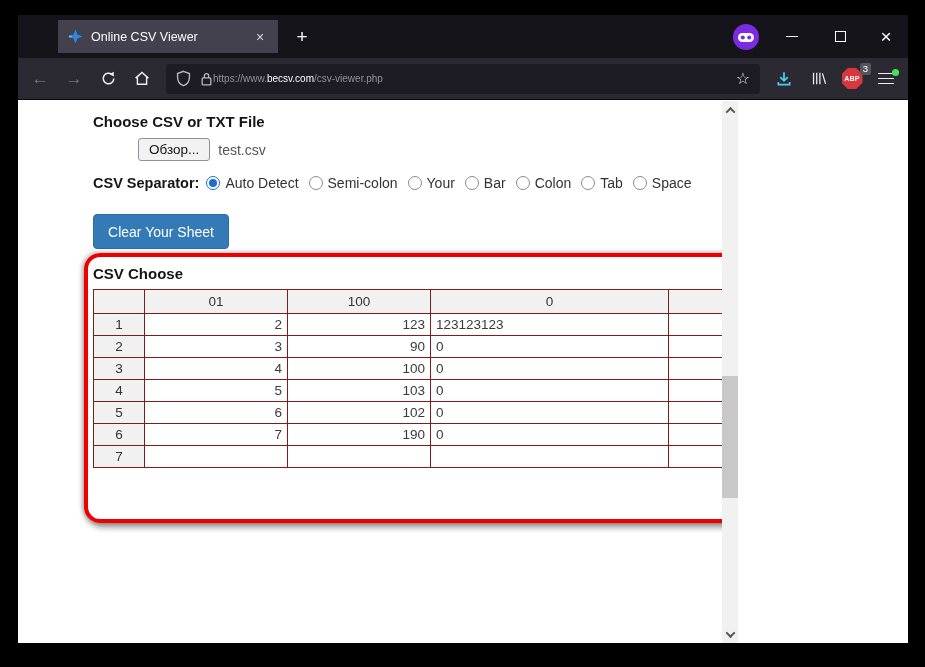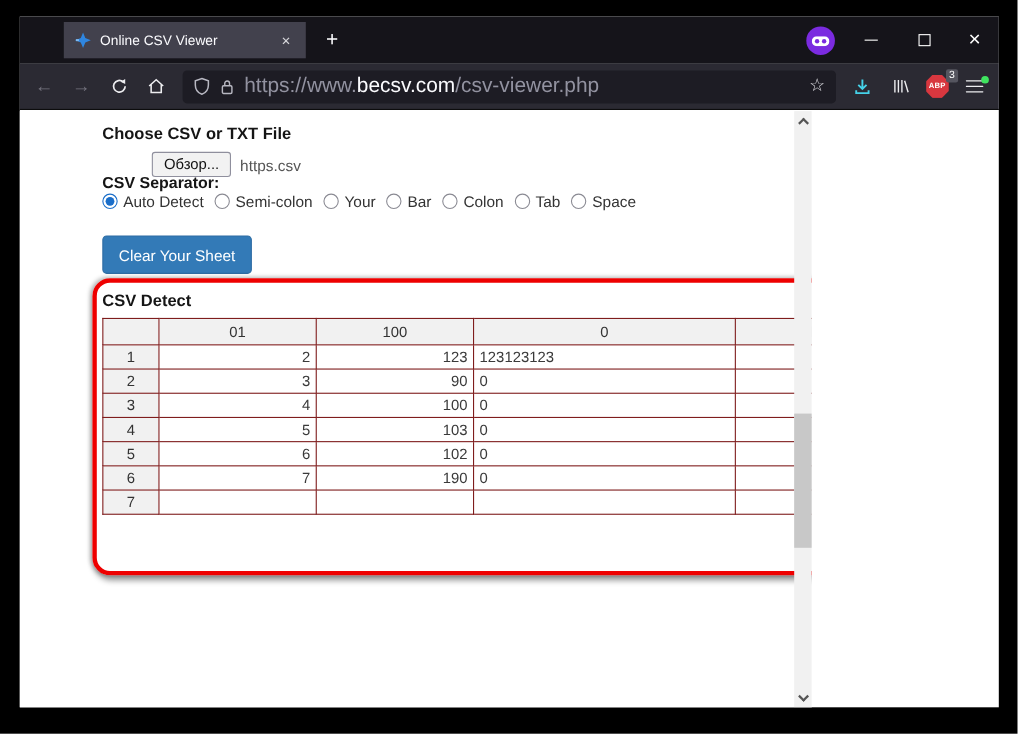--- a/index.html
+++ b/index.html
@@ -28,21 +28,21 @@
 
   
   .toolbar { position:absolute; left:0; top:43px; width:890px; height:42px; background:#2b2a33;
              border-bottom:1px solid #0c0c0d; display:flex; align-items:center; padding:0 5px; }
   .nav-btn { width:34px; height:32px; display:flex; align-items:center; justify-content:center;
              color:#ededf0; font-size:17px; border-radius:4px; flex:0 0 auto; }
   .nav-btn.dim { color:#75747f; }
   .urlbar { flex:1; height:30px; margin:0 7px; background:#1d1c24; border-radius:4px;
             display:flex; align-items:center; padding:0 10px; min-width:0; }
   .urlbar svg { flex:0 0 auto; }
-  .url-text { margin-left:9px; font-size:19px; color:#9292a0; white-space:nowrap; overflow:hidden; flex:1; }
+  .url-text { font-size:10px; color:#9292a0; white-space:nowrap; overflow:hidden; flex:1; }
   .url-text .domain { color:#fbfbfe; }
   .star { flex:0 0 auto; color:#e3e3e8; font-size:16px; line-height:1; }
   .tool-ico { width:34px; height:32px; display:flex; align-items:center; justify-content:center;
               position:relative; flex:0 0 auto; }
   .abp-shape { width:21px; height:21px; background:#d8373f; color:#fff; font-size:7px; font-weight:bold;
                display:flex; align-items:center; justify-content:center; letter-spacing:.2px;
                clip-path:polygon(30% 0,70% 0,100% 30%,100% 70%,70% 100%,30% 100%,0 70%,0 30%); }
   .abp-badge { position:absolute; top:0; right:-2px; background:#55555f; color:#fff; font-size:9.5px;
                line-height:12px; padding:0 3px; border-radius:2px; }
   .burger { width:16px; height:12px; display:flex; flex-direction:column; justify-content:space-between; position:relative; }
@@ -63,21 +63,21 @@
 
   .h-bold { position:absolute; font-size:15px; font-weight:bold; color:#151515; }
   #file-heading { left:75px; top:12px; }
   #viewer-heading { left:75px; top:164px; }
 
   .file-row { position:absolute; left:75px; top:37px; height:23px; display:flex; align-items:center; }
   .browse-btn { height:23px; padding:0 10px; background:#f2f2f2; border:1px solid #8f8f9d;
                 border-radius:3px; font-size:13.5px; color:#111; display:flex; align-items:center;margin-left:45px; }
   .file-name { margin-left:8px; font-size:14px; color:#555; }
 
-  .sep-row { position:absolute; left:75px; top:58px; height:20px; display:flex; align-items:flex-start; font-size:14px; color:#333;flex-direction:column; }
+  .sep-row { position:absolute; left:75px; top:70px; height:20px; display:flex; align-items:flex-end; font-size:14px; color:#333; }
   .sep-label { font-weight:bold; font-size:14.5px; color:#151515; margin-right:7px; }
   .radio-opt { display:flex; align-items:center; margin-right:10px; }
   .radio { width:14px; height:14px; border:1.5px solid #8a8a93; border-radius:50%; background:#fff;
            position:relative; flex:0 0 14px; }
   .radio.checked { border-color:#1b6ec9; }
   .radio.checked::after { content:""; position:absolute; inset:2px; border-radius:50%; background:#1b6ec9; }
   .radio-label { margin-left:5px; white-space:nowrap; }
 
   .clear-btn { position:absolute; left:75px; top:113px; width:136px; height:35px; background:#337ab7;
                border:1px solid #2e6da4; border-radius:4px; color:#fff; font-size:14px;
@@ -181,21 +181,21 @@
         </span>
     </div>
   </div>
 
   <div class="content">
 
     <div class="h-bold" id="file-heading">Choose CSV or TXT File</div>
 
     <div class="file-row">
       <span class="browse-btn">Обзор...</span>
-      <span class="file-name">https.csv</span>
+      <span class="file-name">test.csv</span>
     </div>
 
     <div class="sep-row">
       <span class="sep-label">CSV Separator:</span>
       <span id="sep-options" style="display:flex;align-items:center">
           <span class="radio-opt">
             <span class="radio checked"></span>
             <span class="radio-label">Auto Detect</span>
           </span>
           <span class="radio-opt">
@@ -222,21 +222,21 @@
             <span class="radio"></span>
             <span class="radio-label">Space</span>
           </span>
         </span>
     </div>
 
     <div class="clear-btn">Clear Your Sheet</div>
 
     <div class="red-rect"></div>
 
-    <div class="h-bold" id="viewer-heading">CSV Detect</div>
+    <div class="h-bold" id="viewer-heading">CSV Choose</div>
 
     <div class="sheet">
       <table>
         <colgroup id="cols">
             <col style="width: 51px;">
             <col style="width: 143px;">
             <col style="width: 143px;">
             <col style="width: 238px;">
             <col style="width: 147px;">
           </colgroup>

